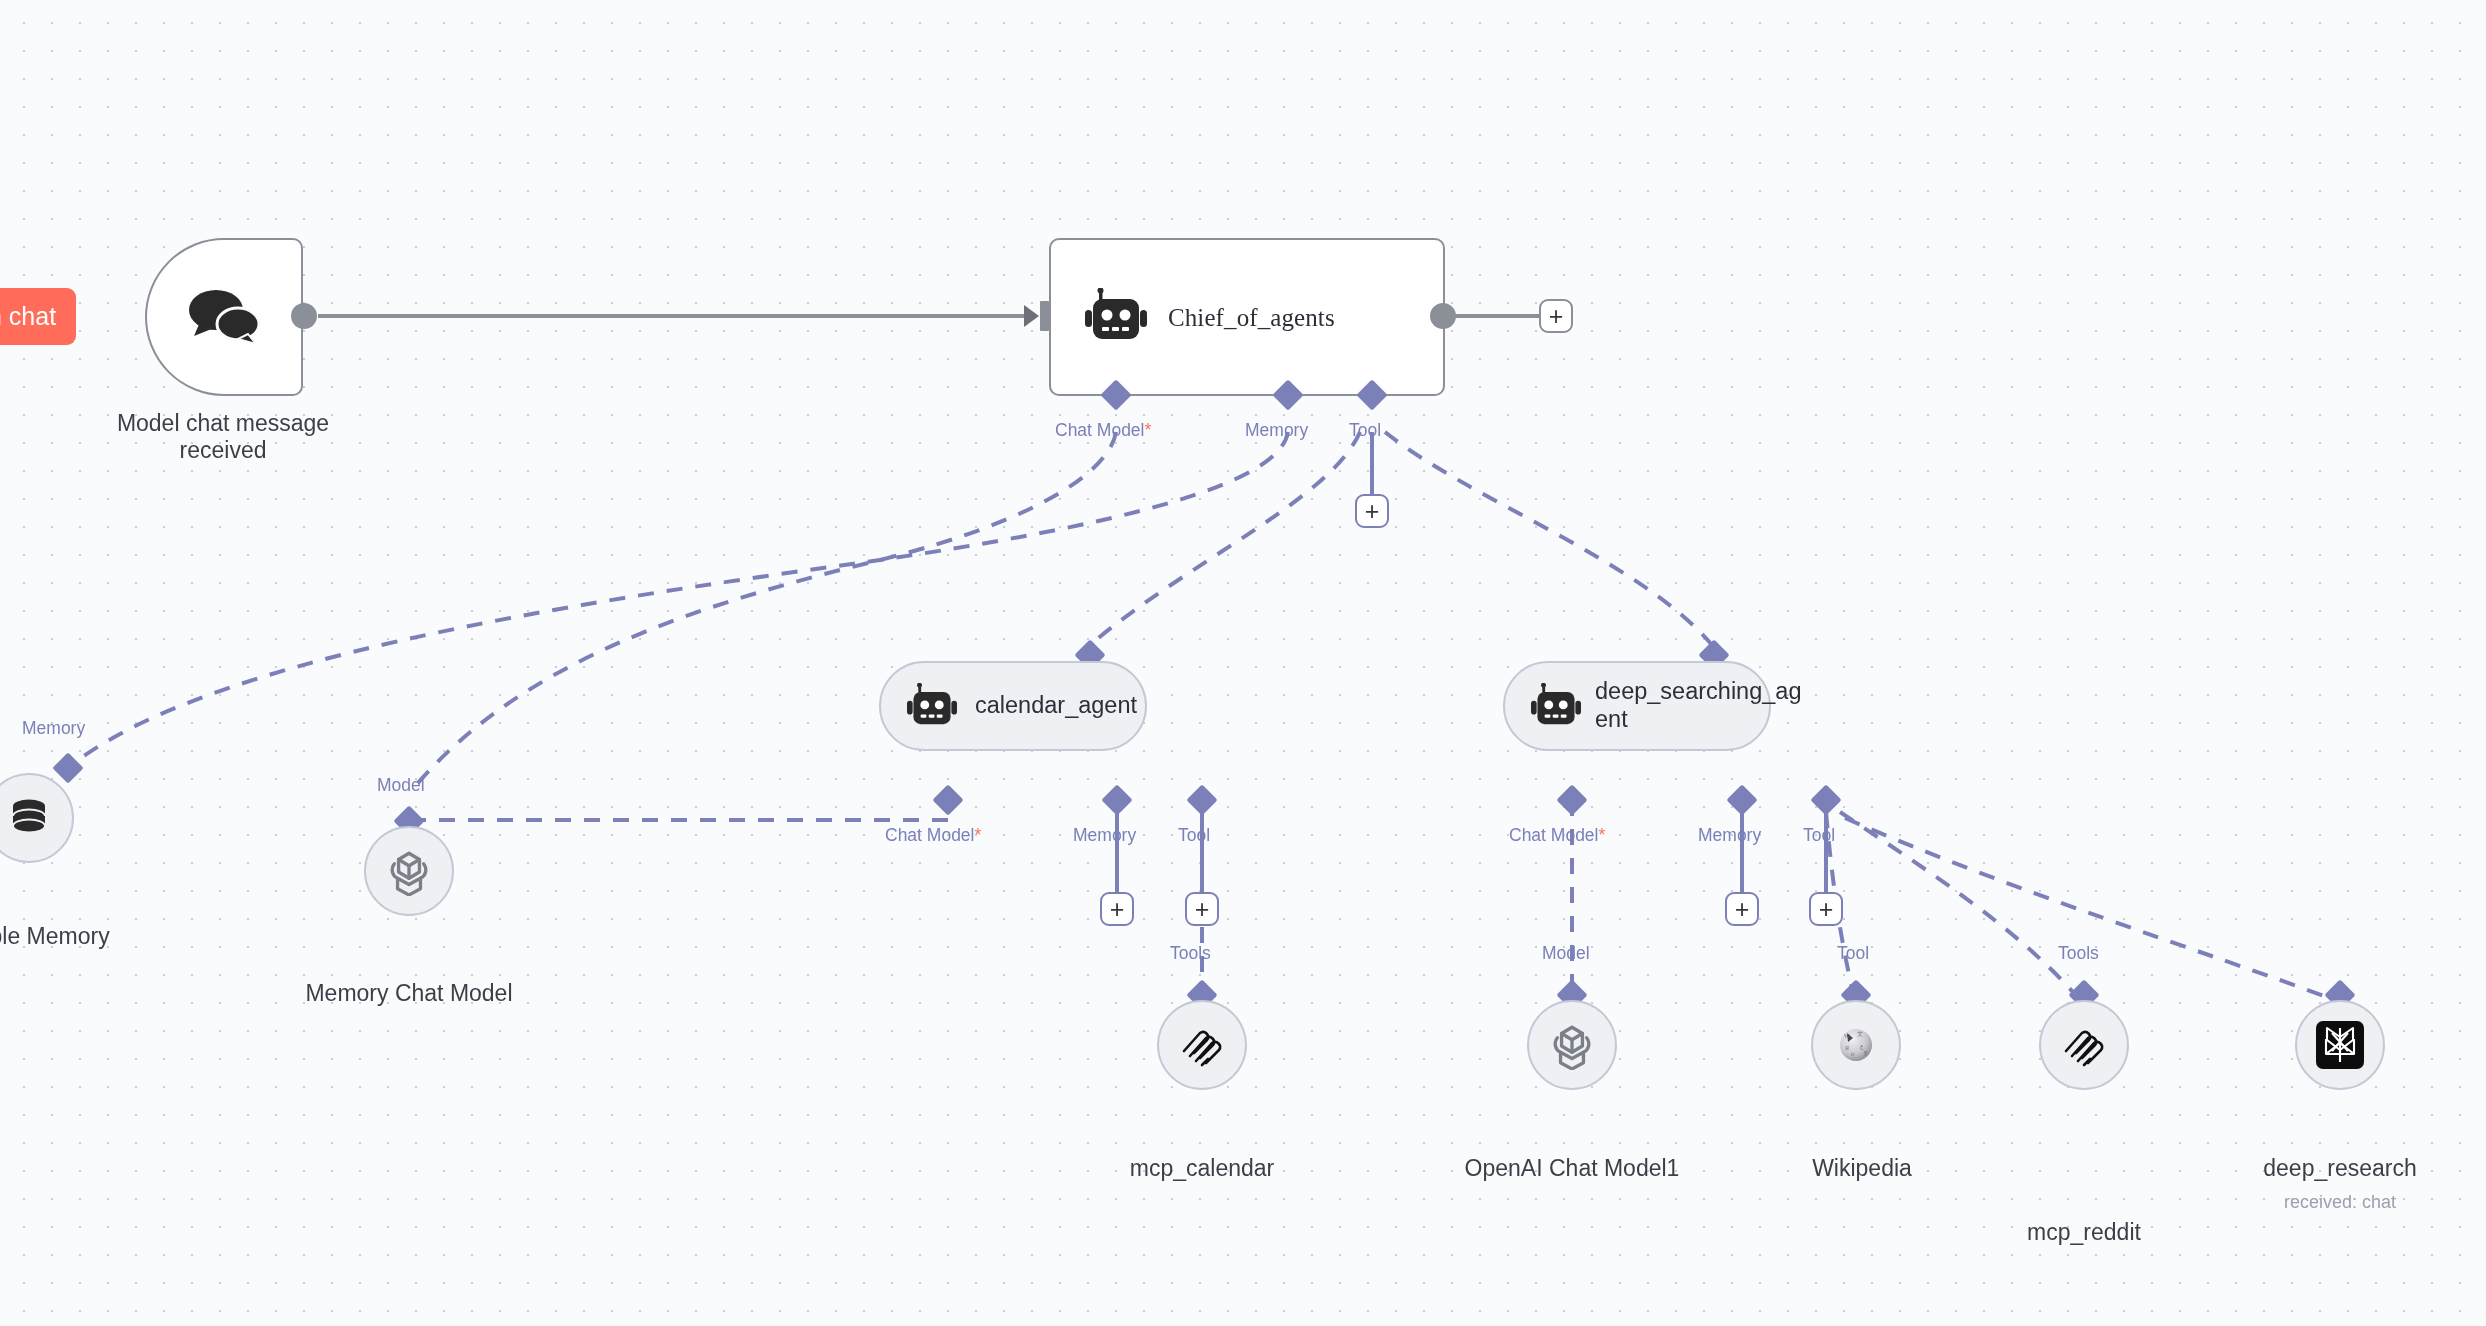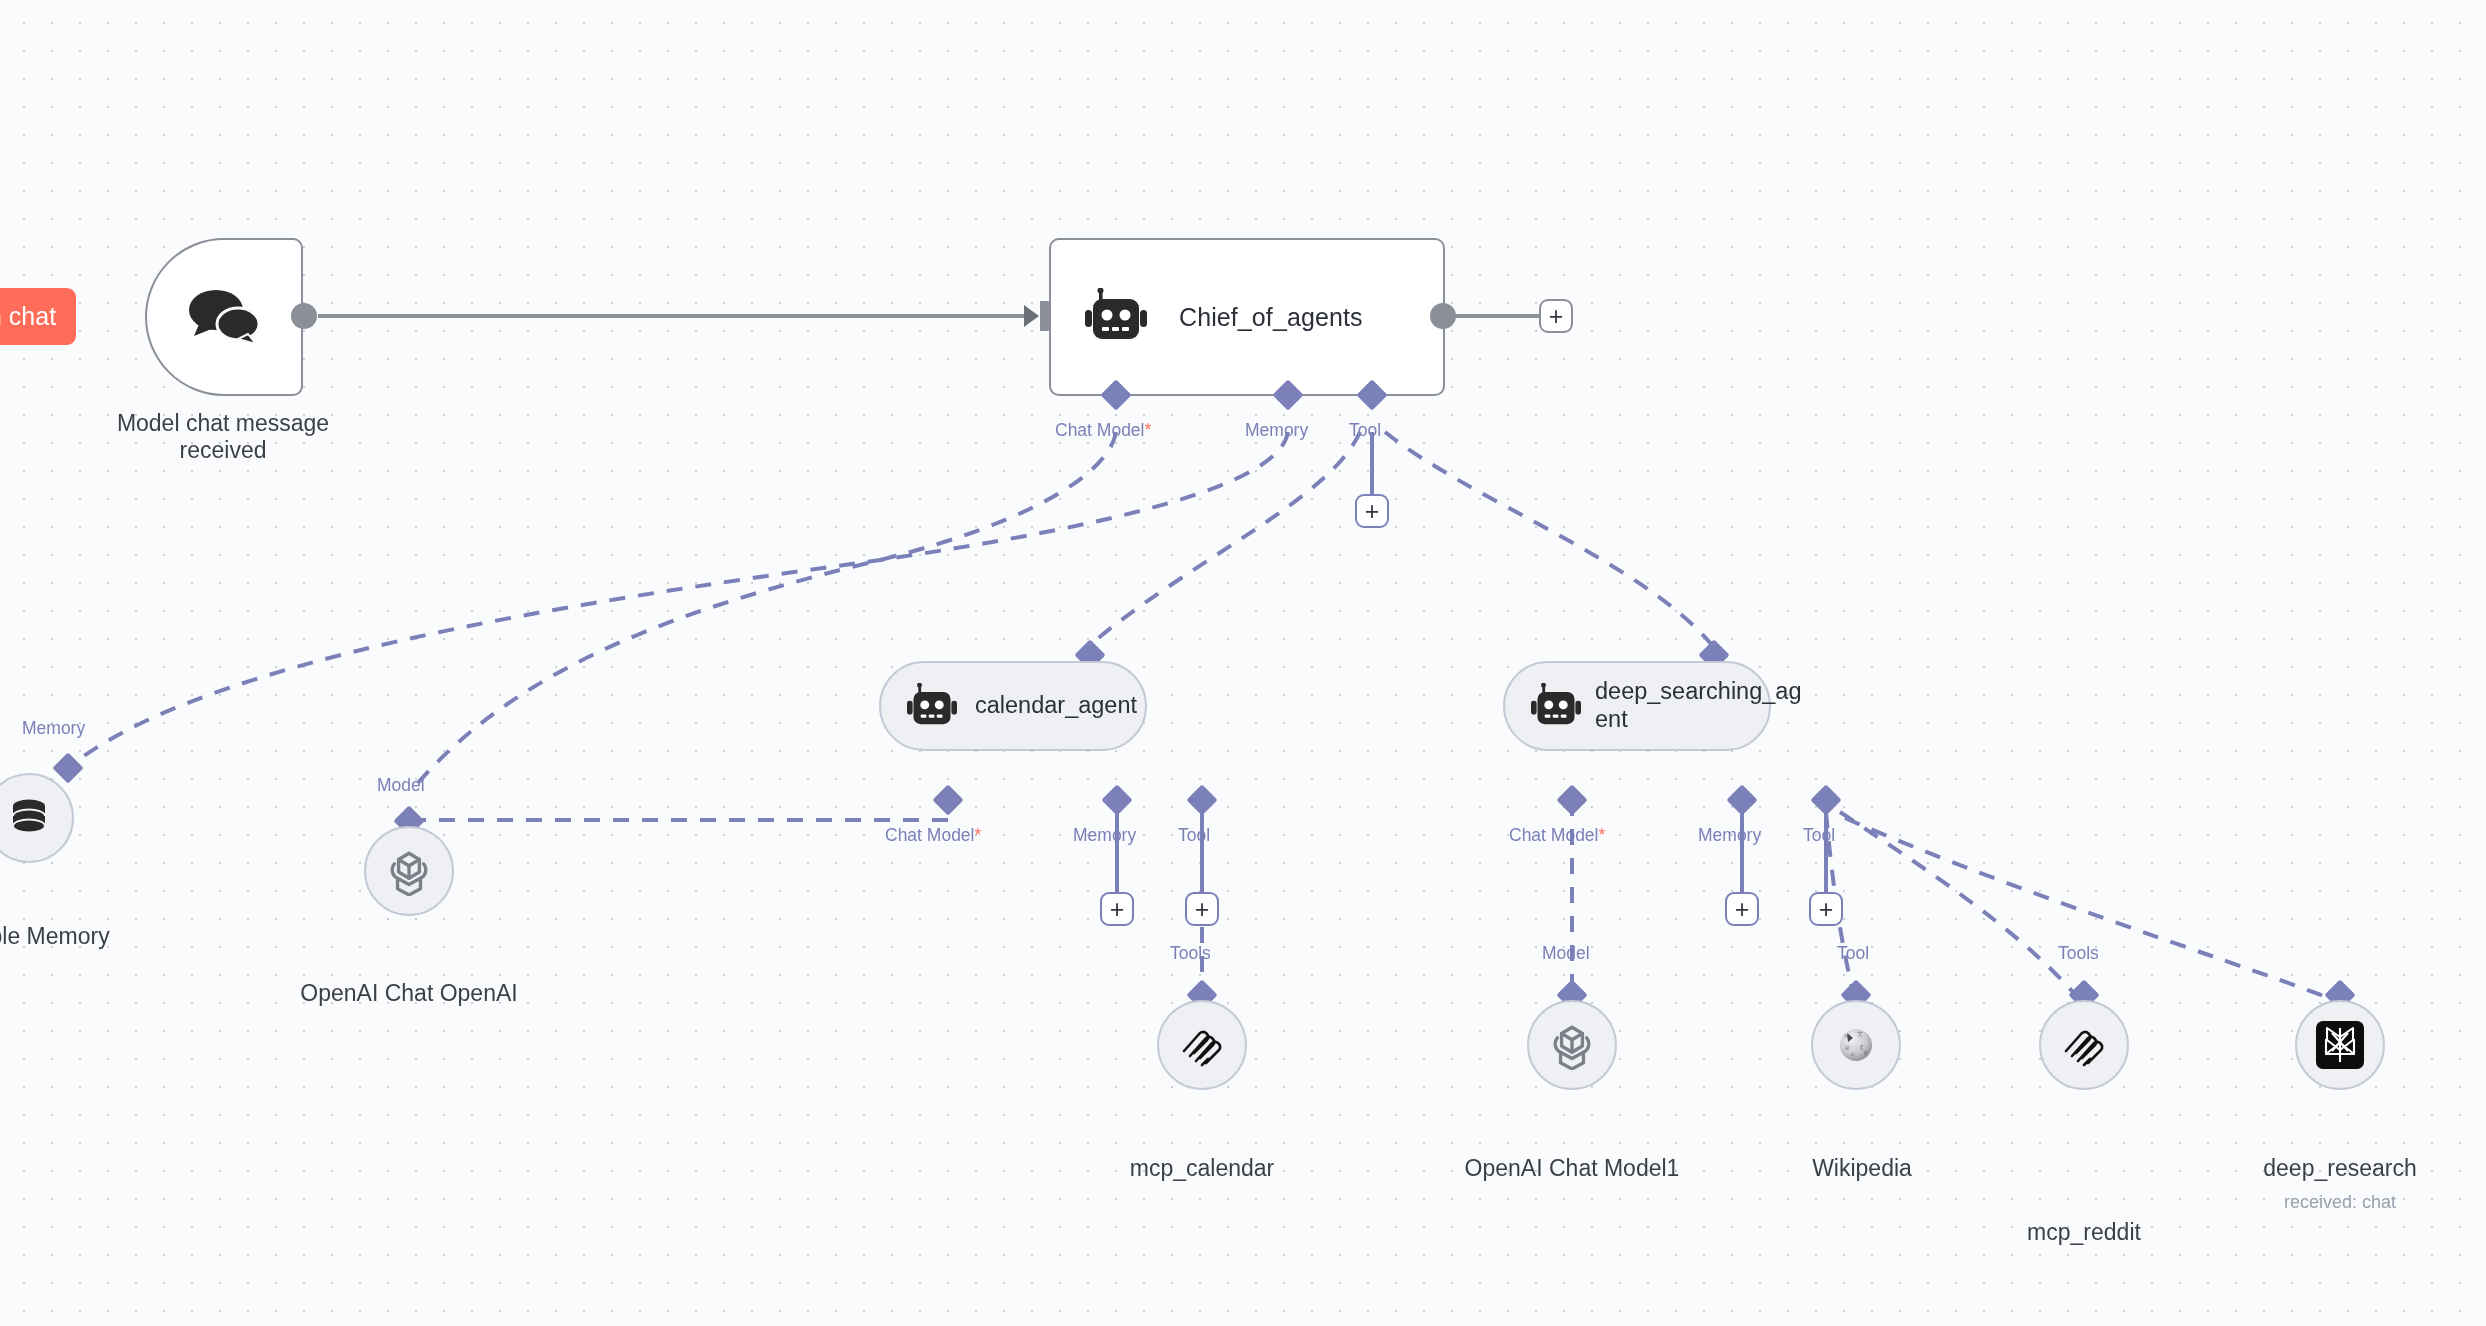--- a/index.html
+++ b/index.html
@@ -32,21 +32,22 @@
     display: flex; align-items: center; justify-content: center;
   }
   .main-box {
     position: absolute;
     width: 396px; height: 158px;
     background: #ffffff;
     border: 2.5px solid #8a8f98;
     border-radius: 10px;
     display: flex; align-items: center;
     padding-left: 34px;
-    gap: 32px;
+    gap: 21px;
+    font-family: Liberation Serif, serif;
   }
   .agent-pill {
     position: absolute;
     width: 268px; height: 90px;
     background: #eef0f4;
     border: 2px solid #c5c9d6;
     border-radius: 48px;
     display: flex; align-items: center;
     padding-left: 26px;
     gap: 18px;
@@ -264,21 +265,21 @@
             <path d="M24 7 L34 13 L34 25 L24 31 L14 25 L14 13 Z"></path>
             <path d="M14 13 L24 19 L34 13"></path>
             <path d="M24 19 L24 31"></path>
             <path d="M10 17 C6 22 8 29 13 31 L24 37 L35 31"></path>
             <path d="M38 17 C42 22 40 29 35 31"></path>
             <path d="M13 31 L13 41 L24 47 L35 41 L35 31"></path>
           </g>
         </svg>
       </span>
     </div>
-    <div class="caption" style="left:279px; top:980px; width:260px;">OpenAI Chat OpenAI</div>
+    <div class="caption" style="left:279px; top:980px; width:260px;">Memory Chat Model</div>
   </div>
 
   <div class="node">
     <div class="diamond" style="left:1079px; top:644px;"></div>
     <div class="agent-pill" style="left:879px; top:661px;">
       <span>
         <svg class="icon-svg" width="50" height="47" viewBox="0 0 62 58" xmlns="http://www.w3.org/2000/svg">
           <rect x="14" y="2" width="3.5" height="10" fill="#2a2a2a"></rect>
           <circle cx="15.5" cy="2.5" r="3" fill="#2a2a2a"></circle>
           <rect x="8" y="11" width="46" height="40" rx="9" fill="#2a2a2a"></rect>

